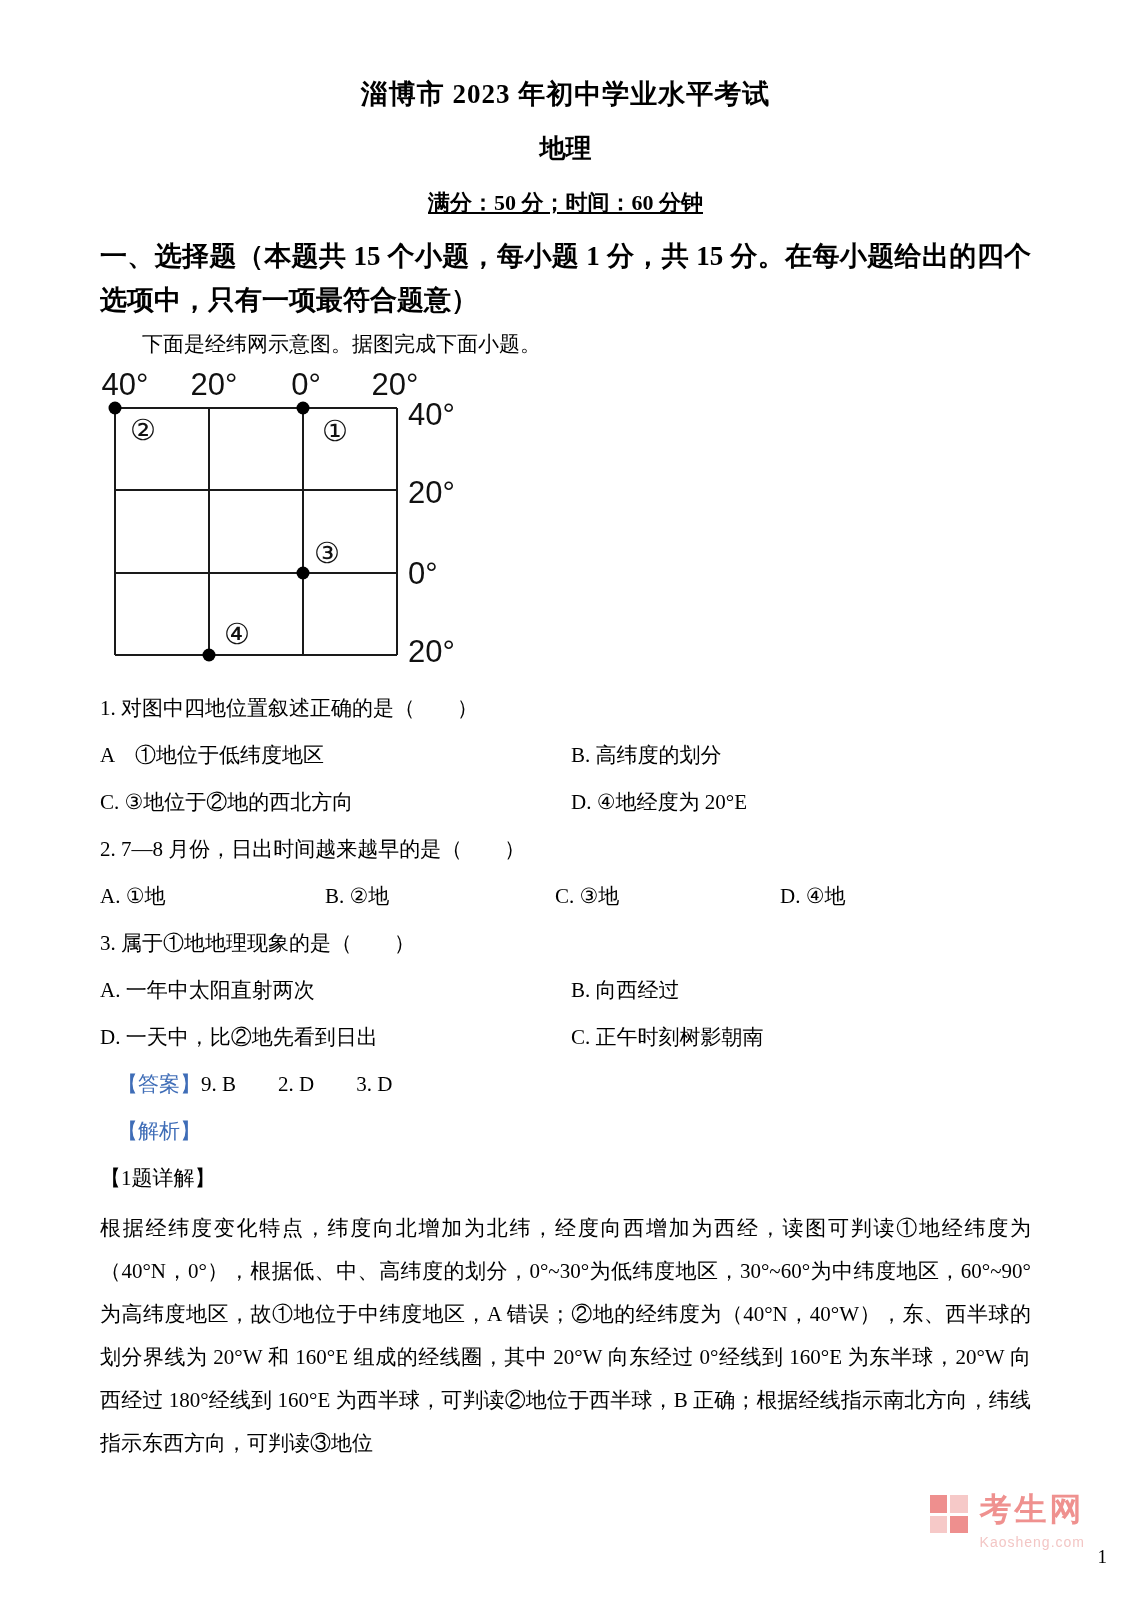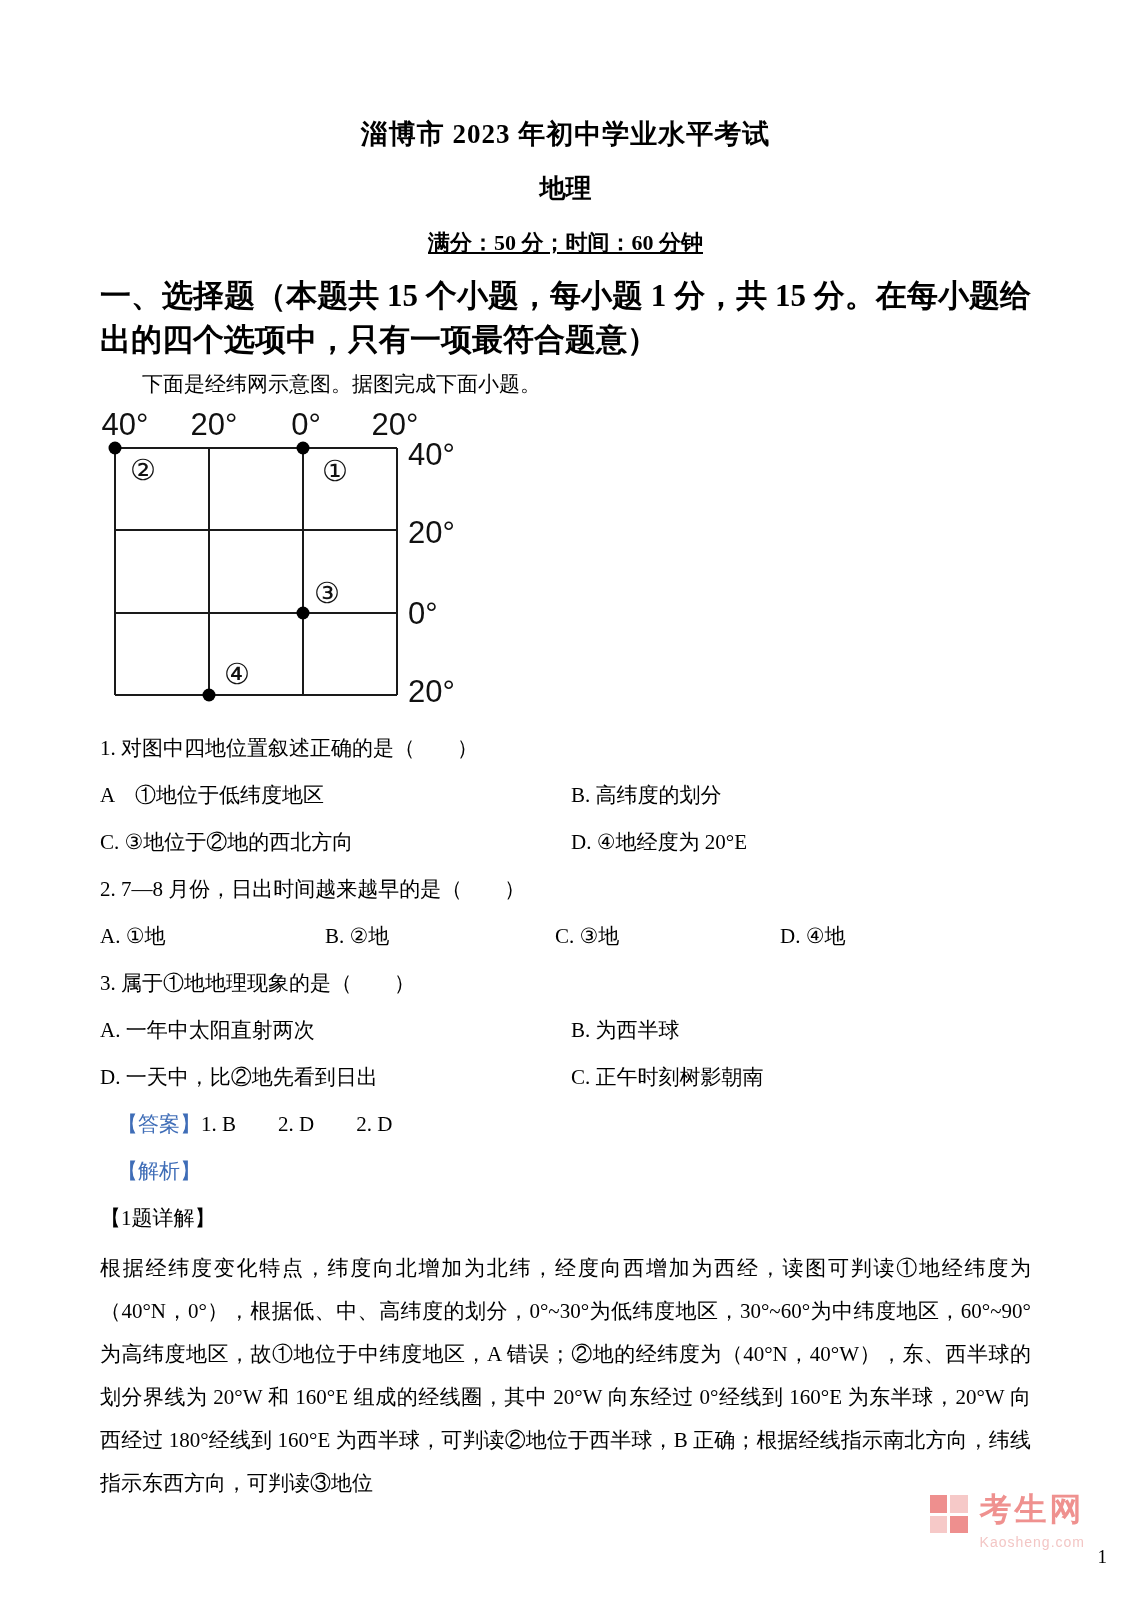--- a/index.html
+++ b/index.html
@@ -2,32 +2,32 @@
 <html><head>
 <meta charset="utf-8">
 <style>
   html, body { margin: 0; padding: 0; background: #ffffff; }
   .page {
     position: relative;
     width: 1131px;
     height: 1600px;
     background: #ffffff;
     box-sizing: border-box;
-    padding: 116px 100px 0 100px;
+    padding: 76px 100px 0 100px;
     overflow: hidden;
     font-family: "Liberation Serif", "DejaVu Serif", serif;
     font-size: 21px;
     color: #000;
   }
   .center { text-align: center; }
   .title { font-size: 27px; font-weight: bold; letter-spacing: 1px; line-height: 36px; }
   .subject { font-size: 26px; font-weight: bold; margin-top: 20px; line-height: 34px; }
   .meta { font-size: 22px; font-weight: bold; margin-top: 22px; line-height: 30px; text-decoration: underline; }
   .section-heading {
-    font-size: 31px; font-weight: bold; margin-top: 16px;
+    font-size: 27px; font-weight: bold; margin-top: 16px;
     line-height: 44px; text-align: justify;
   }
   .intro { margin-top: 6px; line-height: 33px; text-indent: 2em; }
   .diagram-wrap { margin-top: 2px; margin-left: -5px; height: 315px; }
   .diagram text { font-family: "Liberation Sans", "DejaVu Sans", sans-serif; fill: #111; }
   .diagram .axis-label { font-size: 31px; }
   .diagram .point-label { font-size: 29px; font-family: "Liberation Serif", serif; }
   .row { margin-top: 14px; line-height: 33px; }
   .grid2 { display: grid; grid-template-columns: 455px 1fr; gap: 16px; }
   .grid4 { display: grid; grid-template-columns: 225px 230px 225px 1fr; }
@@ -133,30 +133,30 @@
       <span>B. ②地</span>
       <span>C. ③地</span>
       <span>D. ④地</span>
     </div>
   </div>
 
   <div class="q">
     <div class="row">3. 属于①地地理现象的是（　　）</div>
     <div class="row grid2">
       <span>A. 一年中太阳直射两次</span>
-      <span>B. 为西半球</span>
+      <span>B. 向西经过</span>
     </div>
     <div class="row grid2">
       <span>D. 一天中，比②地先看到日出</span>
       <span>C. 正午时刻树影朝南</span>
     </div>
   </div>
 
   <div class="row">
-    <span class="blue">【答案】</span><span>1. B　　2. D　　2. D</span>
+    <span class="blue">【答案】</span><span>9. B　　2. D　　3. D</span>
   </div>
 
   <div class="row">
     <span class="blue">【解析】</span>
   </div>
 
   <div class="row">【1题详解】</div>
 
   <div class="para">根据经纬度变化特点，纬度向北增加为北纬，经度向西增加为西经，读图可判读①地经纬度为（40°N，0°），根据低、中、高纬度的划分，0°~30°为低纬度地区，30°~60°为中纬度地区，60°~90°为高纬度地区，故①地位于中纬度地区，A 错误；②地的经纬度为（40°N，40°W），东、西半球的划分界线为 20°W 和 160°E 组成的经线圈，其中 20°W 向东经过 0°经线到 160°E 为东半球，20°W 向西经过 180°经线到 160°E 为西半球，可判读②地位于西半球，B 正确；根据经线指示南北方向，纬线指示东西方向，可判读③地位</div>
 

